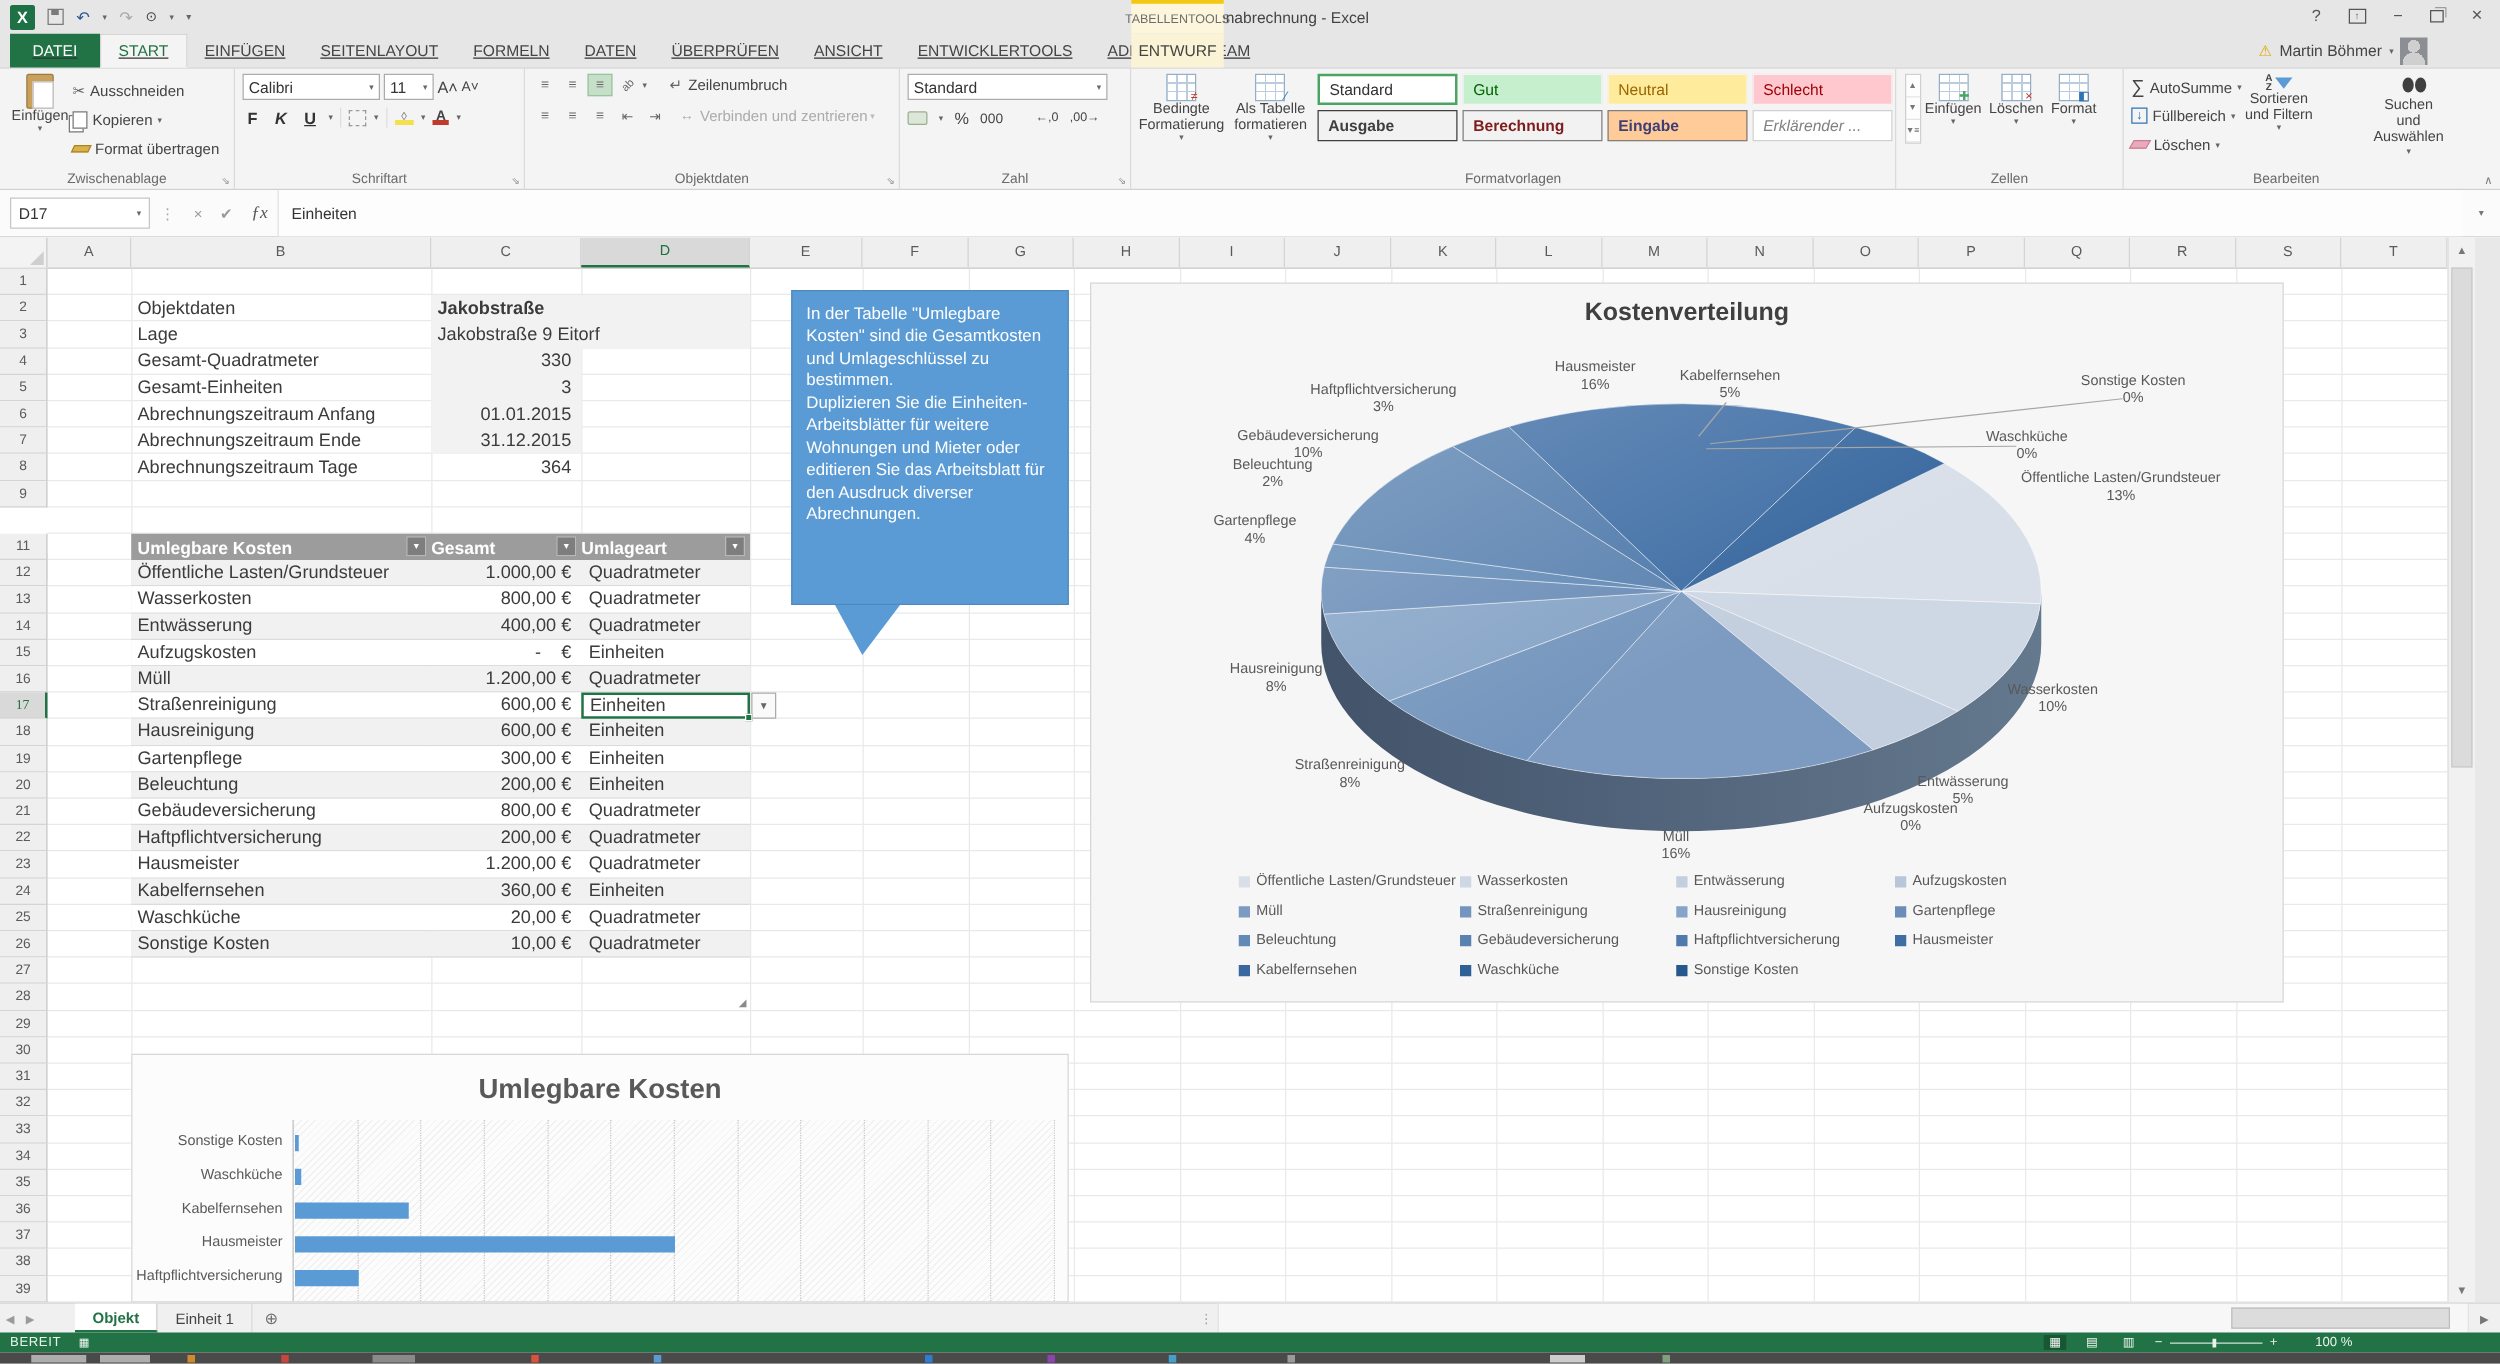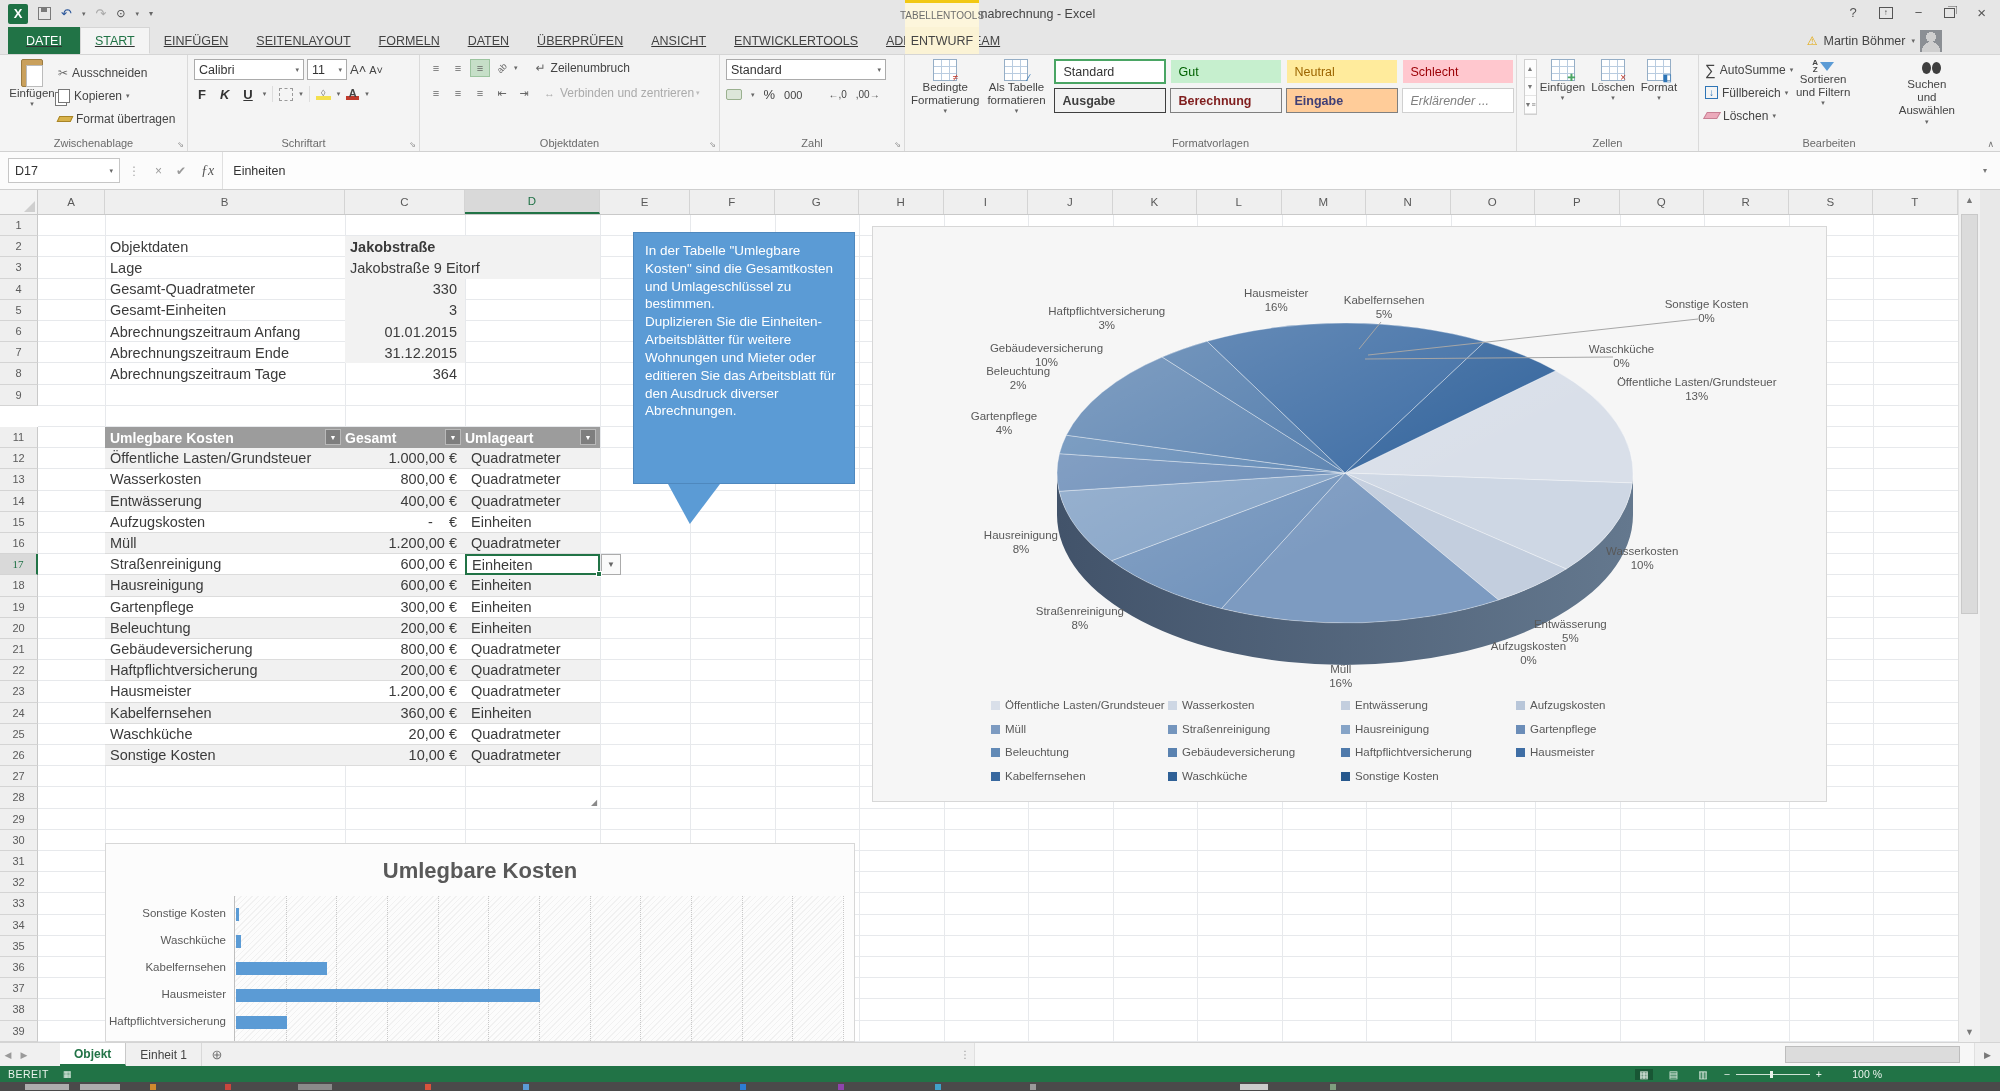--- a/index.html
+++ b/index.html
@@ -644,20 +644,21 @@
       <div style="position: absolute; left: 591px; top: 607.6px; font-size: 8px; color: rgb(138, 138, 138);">◢</div>
       <div id="sel-box" class="" style="border: 2px solid rgb(33, 115, 70); background: rgb(255, 255, 255); display: flex; align-items: center; padding-left: 5px; font-size: 14.5px; color: rgb(59, 59, 59); position: absolute; left: 465px; top: 364.2px; width: 135px; height: 21.2px;">Einheiten</div>
       <div id="dv-btn" style="position: absolute; background: rgb(250, 250, 250); border: 1px solid rgb(171, 171, 171); color: rgb(102, 102, 102); font-size: 8px; display: flex; align-items: center; justify-content: center; left: 601px; top: 364.2px; width: 20px; height: 21.2px;">▼</div>
       <div id="sel-handle" style="position: absolute; width: 6px; height: 6px; background: rgb(33, 115, 70); border: 1px solid rgb(255, 255, 255); left: 596px; top: 381.4px;"></div>
       <div id="callout" style="position: absolute; left: 633px; top: 42px; width: 222px; min-height: 252px;">
         <div>In der Tabelle "Umlegbare Kosten" sind die Gesamtkosten und Umlageschlüssel zu bestimmen.</div>
         <div>Duplizieren Sie  die Einheiten-Arbeitsblätter für weitere Wohnungen und Mieter oder editieren Sie das Arbeitsblatt für den Ausdruck diverser Abrechnungen.</div>
       </div>
       <div id="callout-tail" style="position: absolute; left: 668px; top: 294px; width: 52px; height: 40px; background: rgb(91, 155, 213); clip-path: polygon(0px 0px, 100% 0px, 42% 100%);"></div>
       <div class="chartcard" style="left: 872px; top: 36px; width: 955px; height: 576px;">
+        <div class="chart-title" style="top: 12px; font-size: 20px;">Kostenverteilung</div>
         <svg width="955" height="576" style="position: absolute; left: 0px; top: 0px;">
           <defs>
             <linearGradient id="sideg" x1="0" y1="0" x2="1" y2="0">
               <stop offset="0" stop-color="#42536A"></stop>
               <stop offset="1" stop-color="#64788E"></stop>
             </linearGradient>
             <linearGradient id="shine" x1="0" y1="0" x2="1" y2="1">
               <stop offset="0" stop-color="#ffffff" stop-opacity="0.25"></stop>
               <stop offset="0.6" stop-color="#ffffff" stop-opacity="0"></stop>
             </linearGradient>

